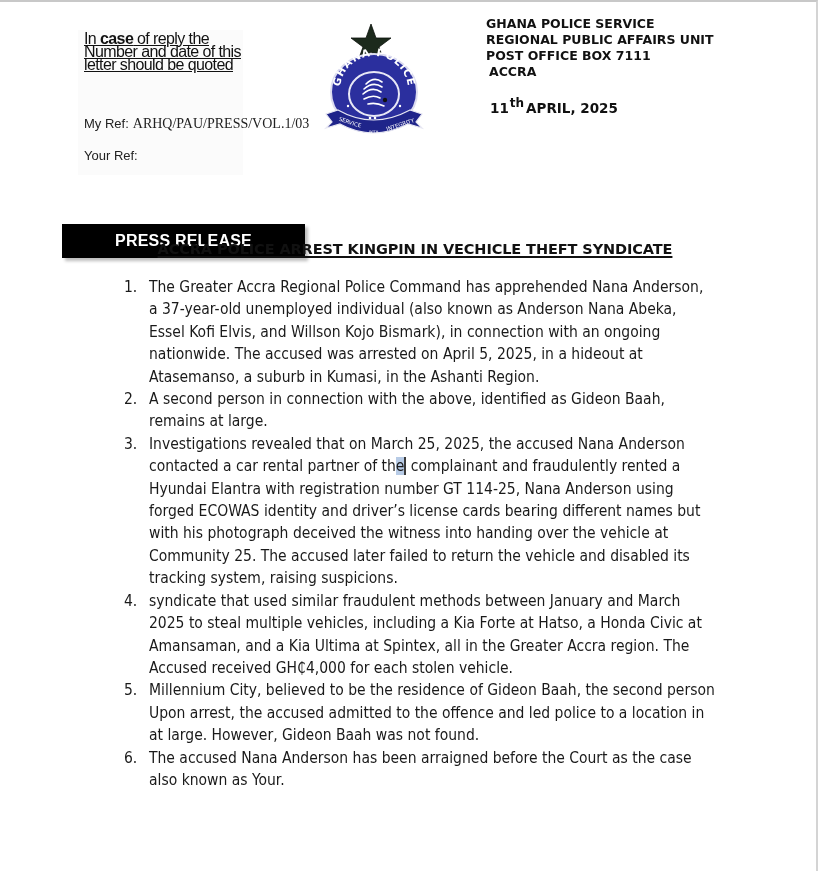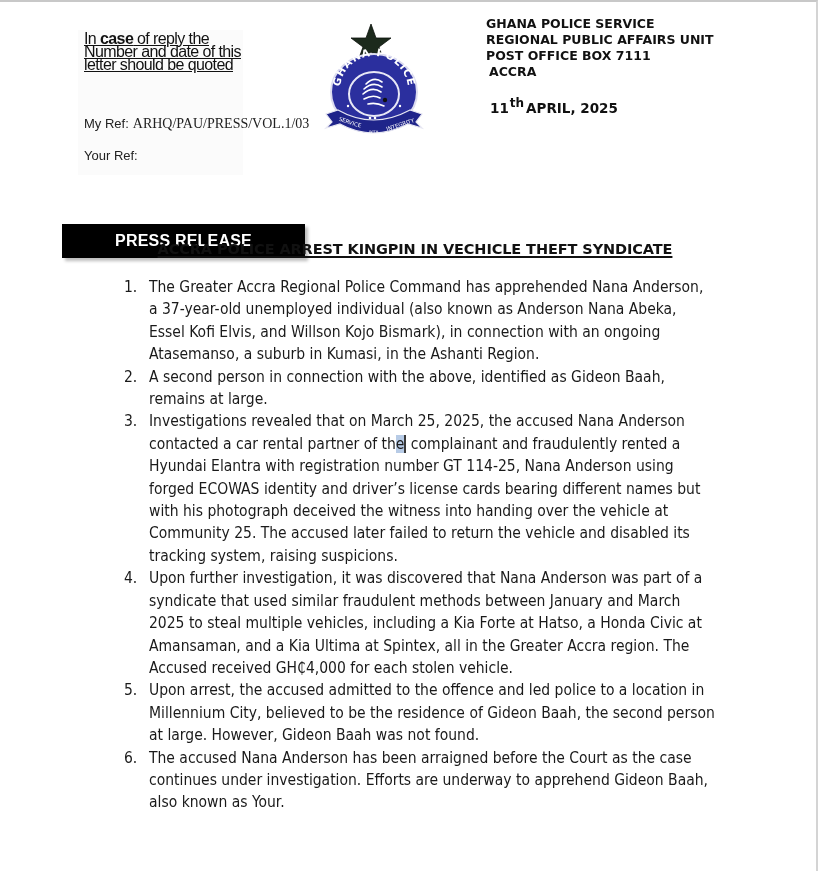--- a/index.html
+++ b/index.html
@@ -243,50 +243,49 @@
 </div>
 
 <div class="title">ACCRA POLICE ARREST KINGPIN IN VECHICLE THEFT SYNDICATE</div>
 
 <ol class="body-list">
   <li>
     <span class="num">1.</span>
     <span class="line">The Greater Accra Regional Police Command has apprehended Nana Anderson,</span>
     <span class="line">a 37-year-old unemployed individual (also known as Anderson Nana Abeka,</span>
     <span class="line">Essel Kofi Elvis, and Willson Kojo Bismark), in connection with an ongoing</span>
+    <span class="line">nationwide. The accused was arrested on April 5, 2025, in a hideout at</span>
     <span class="line">Atasemanso, a suburb in Kumasi, in the Ashanti Region.</span>
   </li>
   <li>
     <span class="num">2.</span>
     <span class="line">A second person in connection with the above, identified as  Gideon Baah,</span>
     <span class="line">remains at large.</span>
   </li>
   <li>
     <span class="num">3.</span>
     <span class="line">Investigations revealed that on March 25, 2025, the accused Nana Anderson</span>
     <span class="line"><span>contacted a car rental partner of th</span><span class="sel">e</span><span> complainant and fraudulently rented a</span></span>
     <span class="line">Hyundai Elantra with registration number GT 114-25, Nana Anderson using</span>
     <span class="line">forged ECOWAS identity and driver’s license cards bearing different names but</span>
     <span class="line">with his photograph deceived the witness into handing over the vehicle at</span>
     <span class="line">Community 25. The accused later failed to return the vehicle and disabled its</span>
     <span class="line">tracking system, raising suspicions.</span>
   </li>
   <li>
     <span class="num">4.</span>
-    <span class="line">Upon further investigation, it was discovered that Nana Anderson was part of a</span>
     <span class="line">syndicate that used similar fraudulent methods between January and March</span>
     <span class="line">2025 to steal multiple vehicles, including a Kia Forte at Hatso, a Honda Civic at</span>
     <span class="line">Amansaman, and a Kia Ultima at Spintex, all in the Greater Accra region. The</span>
     <span class="line">Accused received GH₵4,000 for each stolen vehicle.</span>
   </li>
   <li>
     <span class="num">5.</span>
+    <span class="line">Millennium City, believed to be the residence of Gideon Baah, the second person</span>
     <span class="line">Upon arrest, the accused admitted to the offence and led police to a location in</span>
-    <span class="line">Millennium City, believed to be the residence of Gideon Baah, the second person</span>
     <span class="line">at large. However, Gideon Baah was not found.</span>
   </li>
   <li>
     <span class="num">6.</span>
     <span class="line">The accused Nana Anderson has been arraigned before the Court as the case</span>
-    <span class="line">continues under investigation. Efforts are underway to apprehend  Gideon Baah,</span>
     <span class="line">also known as Your.</span>
   </li>
 </ol>
 
 </body></html>

